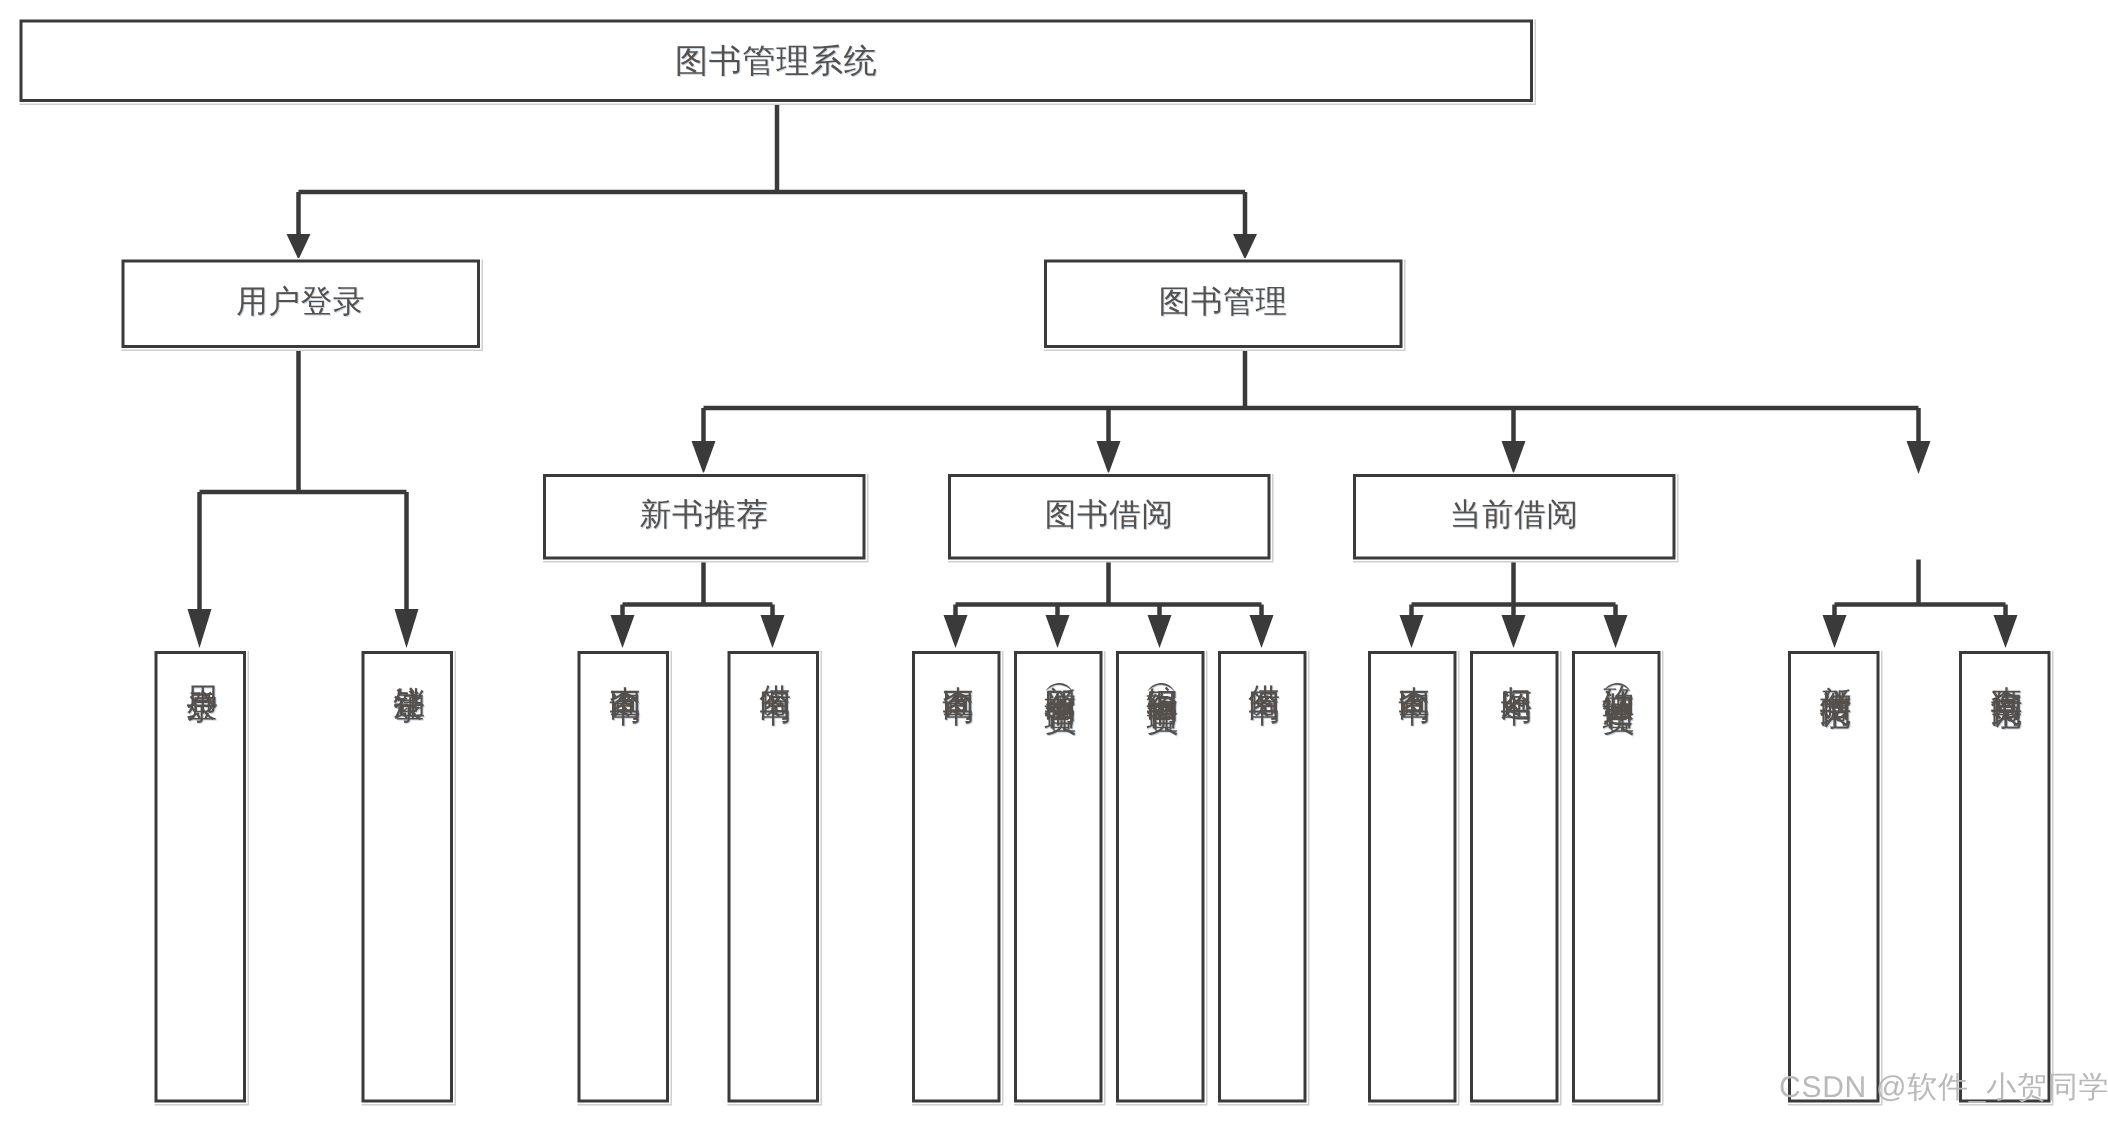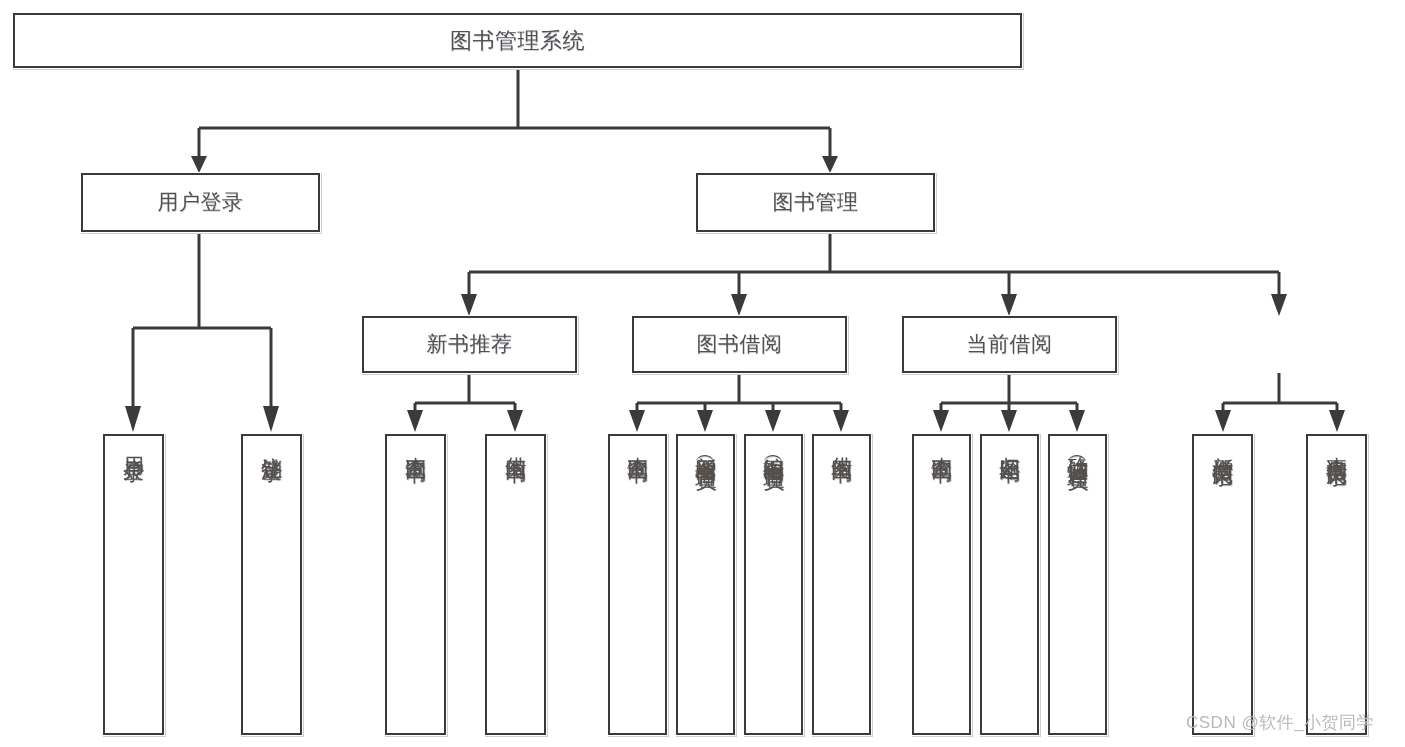--- a/index.html
+++ b/index.html
@@ -51,21 +51,21 @@
     line-height:1.08;
     letter-spacing:2px;
     white-space:normal;
     max-height:100%;
   }
 
   
   #watermark{
     position:absolute;
     left:1186px;top:711px;
-    font-size:17px;
+    font-size:20px;
     color:#b9b9b9;
     letter-spacing:0.5px;
     white-space:nowrap;
     z-index:5;
     pointer-events:none;
   }
 </style>
 </head>
 <body>
 

